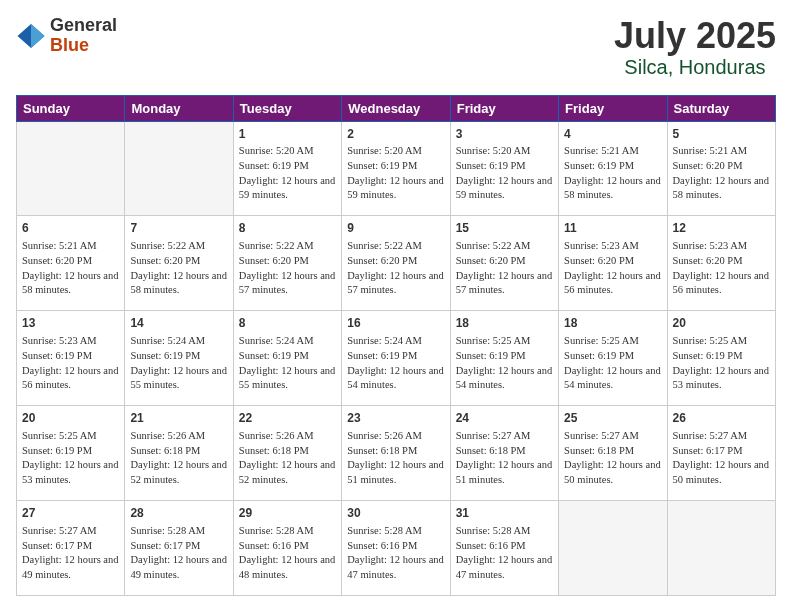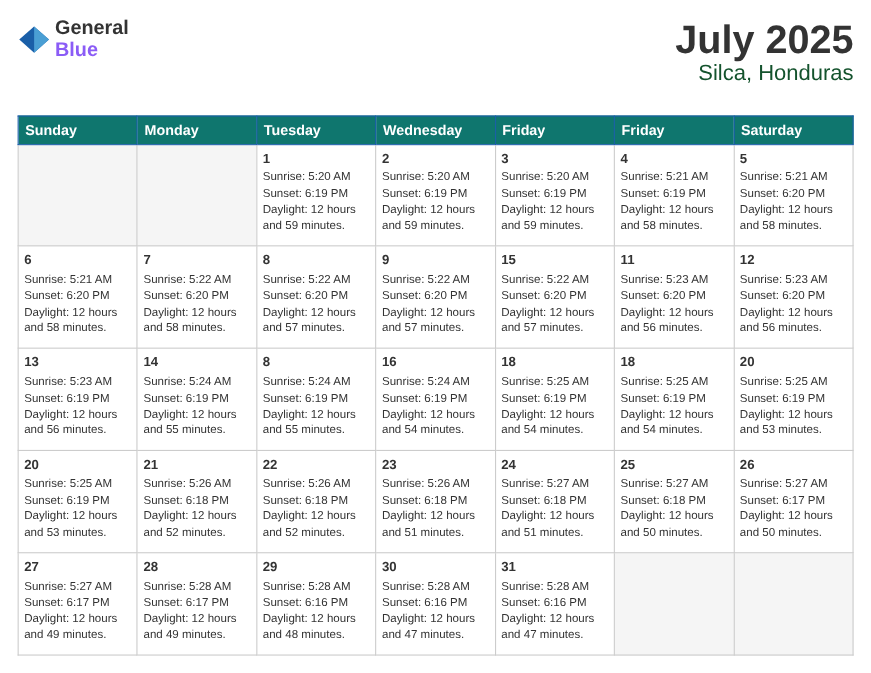--- a/index.html
+++ b/index.html
@@ -14,68 +14,68 @@
       width: 792px;
       height: 612px;
       padding: 16px;
       display: flex;
       flex-direction: column;
     }
     .header {
       display: flex;
       justify-content: space-between;
       align-items: flex-start;
-      margin-bottom: 26px;
+      margin-bottom: 16px;
     }
     .logo {
       display: flex;
       align-items: center;
       gap: 4px;
     }
     .logo-text {
       display: flex;
       flex-direction: column;
       line-height: 1.1;
     }
     .logo-general {
       font-size: 18px;
       font-weight: bold;
       color: #333;
     }
     .logo-blue {
       font-size: 18px;
       font-weight: bold;
-      color: #8b5cf6;
+      color: #c2410c;
     }
     .logo-icon {
       width: 30px;
       height: 30px;
     }
     .title-block {
-      text-align: right;
+      text-align: center;
     }
     .month-title {
       font-size: 36px;
       font-weight: bold;
       color: #333;
       line-height: 1.1;
     }
     .subtitle {
       font-size: 20px;
       color: #14532d;
     }
     .calendar {
       flex: 1;
       border: 1px solid #ccc;
       border-collapse: collapse;
       width: 100%;
       table-layout: fixed;
     }
     .calendar th {
-      background-color: #0f766e;
+      background-color: #701a75;
       color: #fff;
       text-align: left;
       padding: 5px 6px;
       font-size: 13px;
       border: 1px solid #1a5fa8;
     }
     .calendar td {
       vertical-align: top;
       padding: 4px 5px;
       font-size: 10.5px;
@@ -89,20 +89,21 @@
     .day-number {
       font-size: 12px;
       font-weight: bold;
       color: #333;
       display: block;
       margin-bottom: 2px;
     }
     .day-info {
       color: #333;
       font-size: 10.5px;
+      font-family: Liberation Serif, serif;
     }
     tr.week-row td {
       height: 80px;
     }
     tr.last-row td {
       height: 72px;
     }
   </style>
 </head>
 <body>

